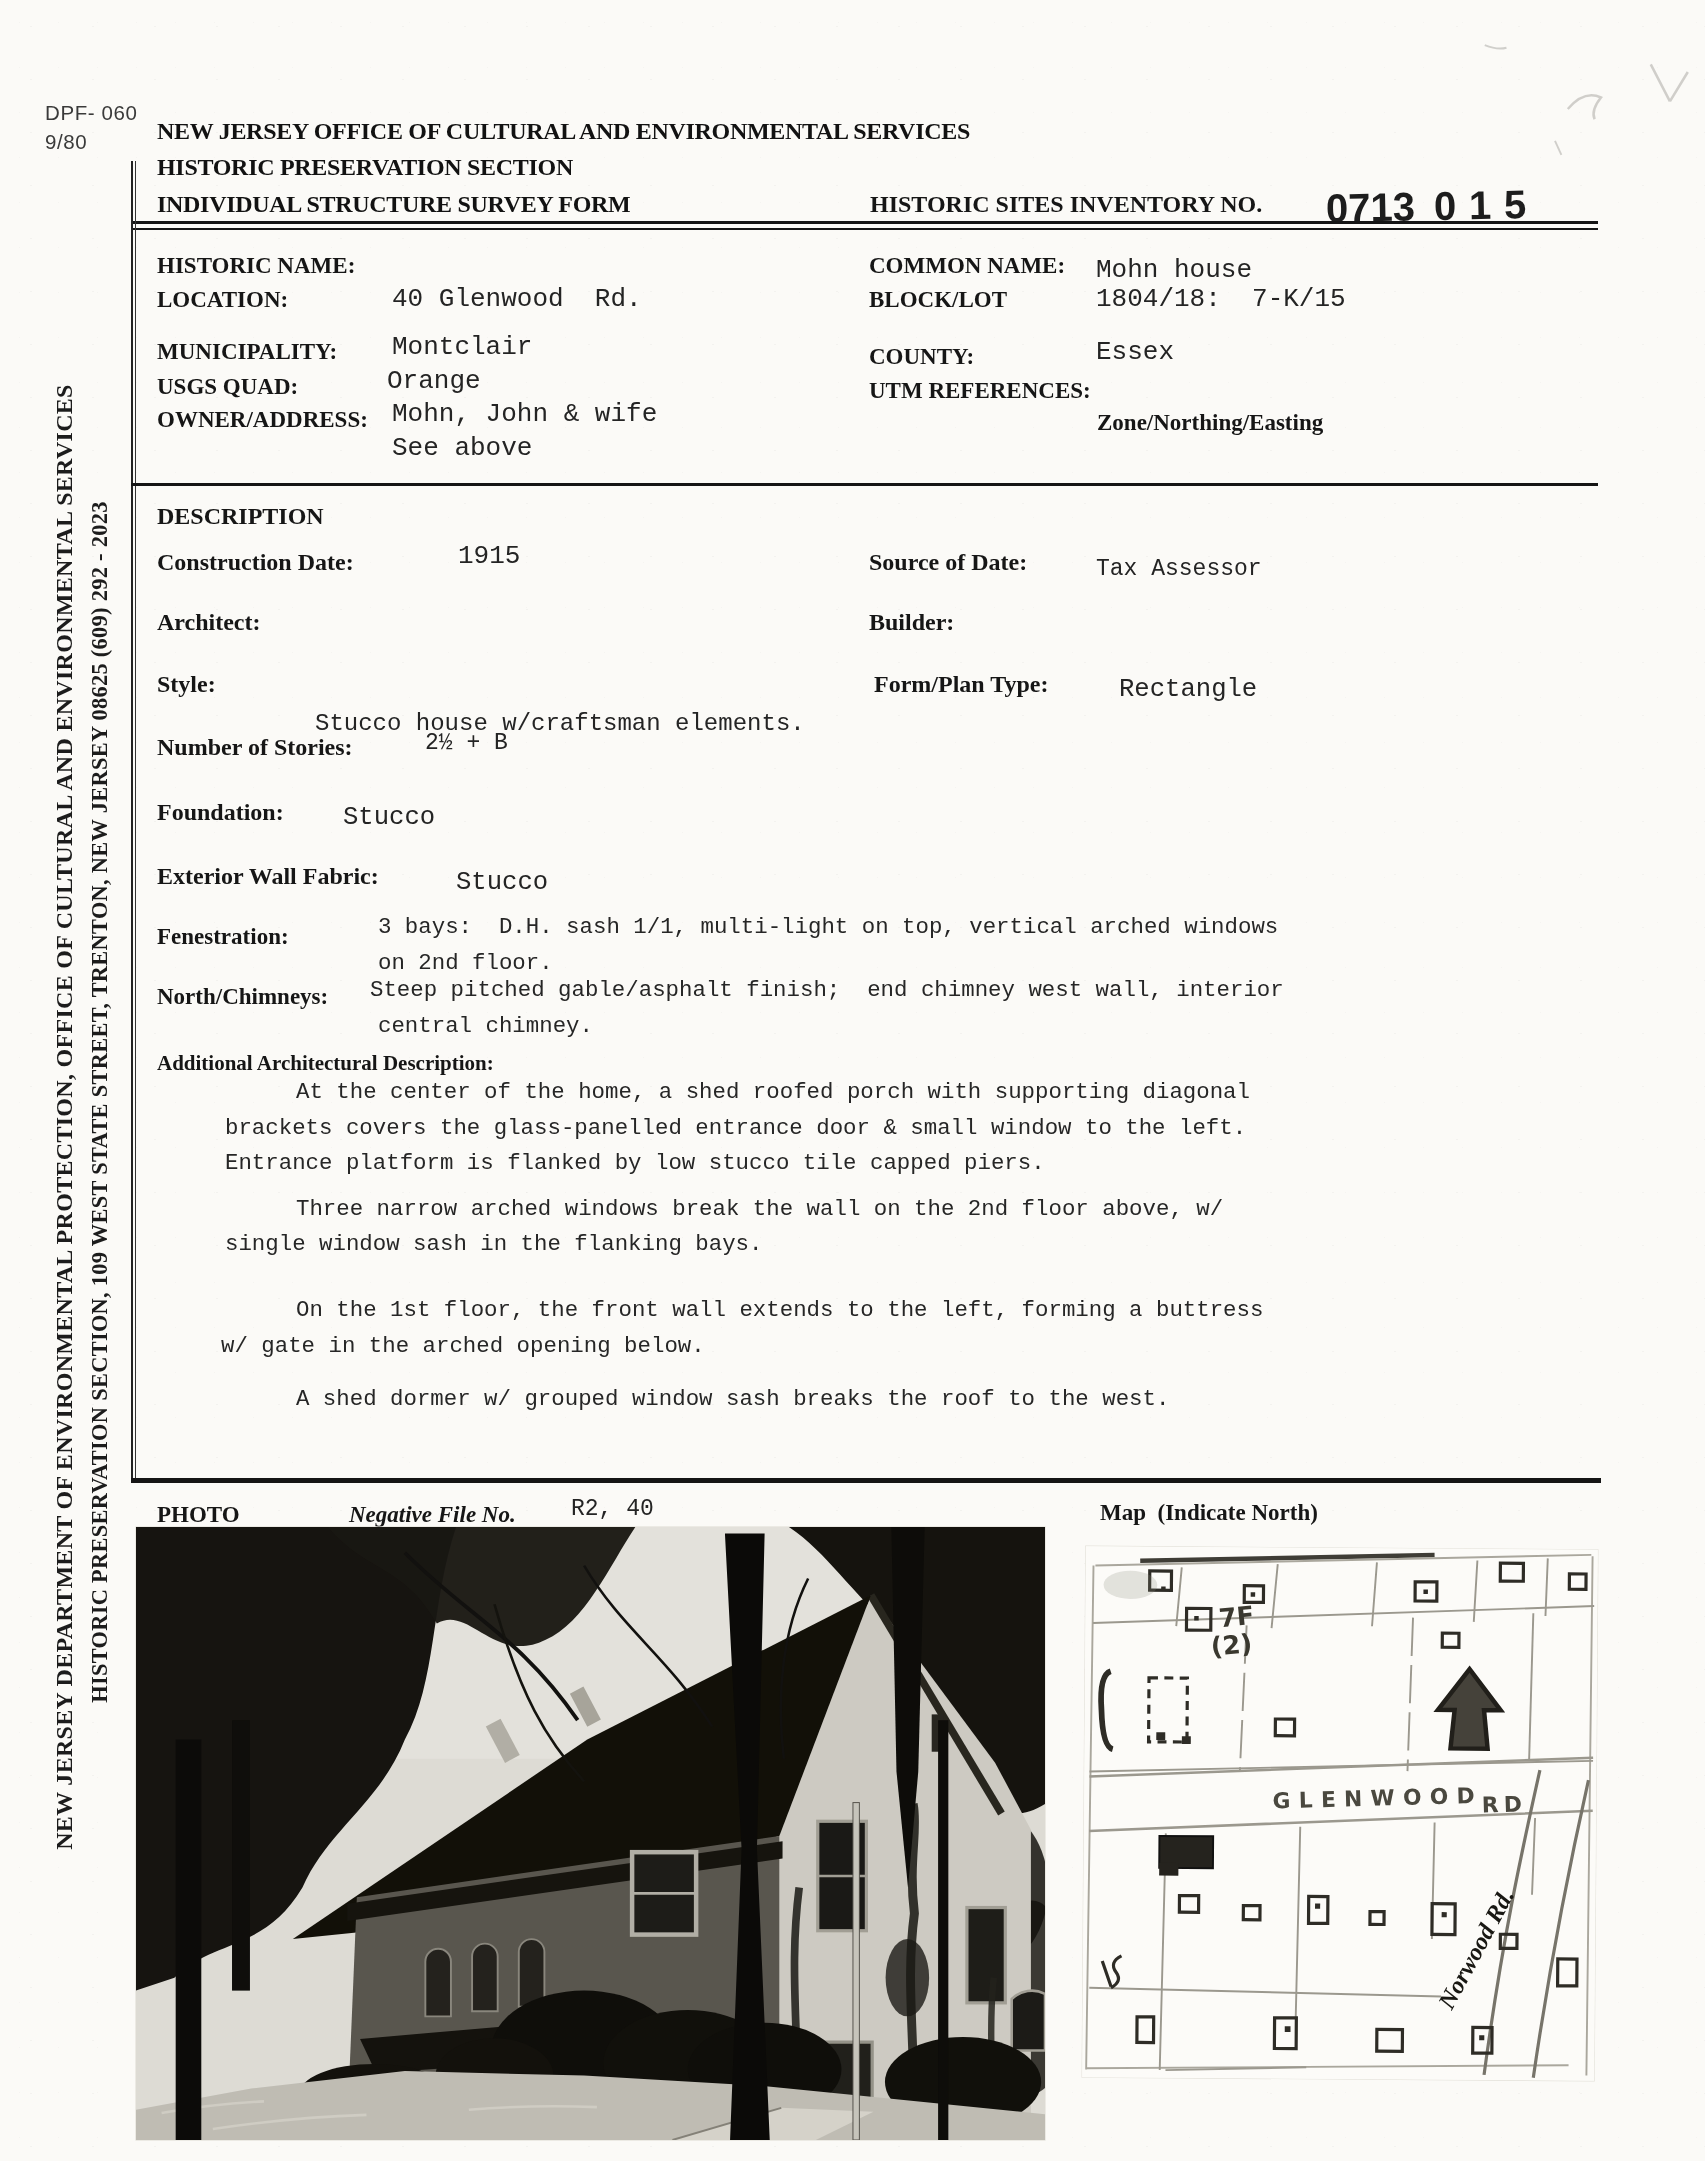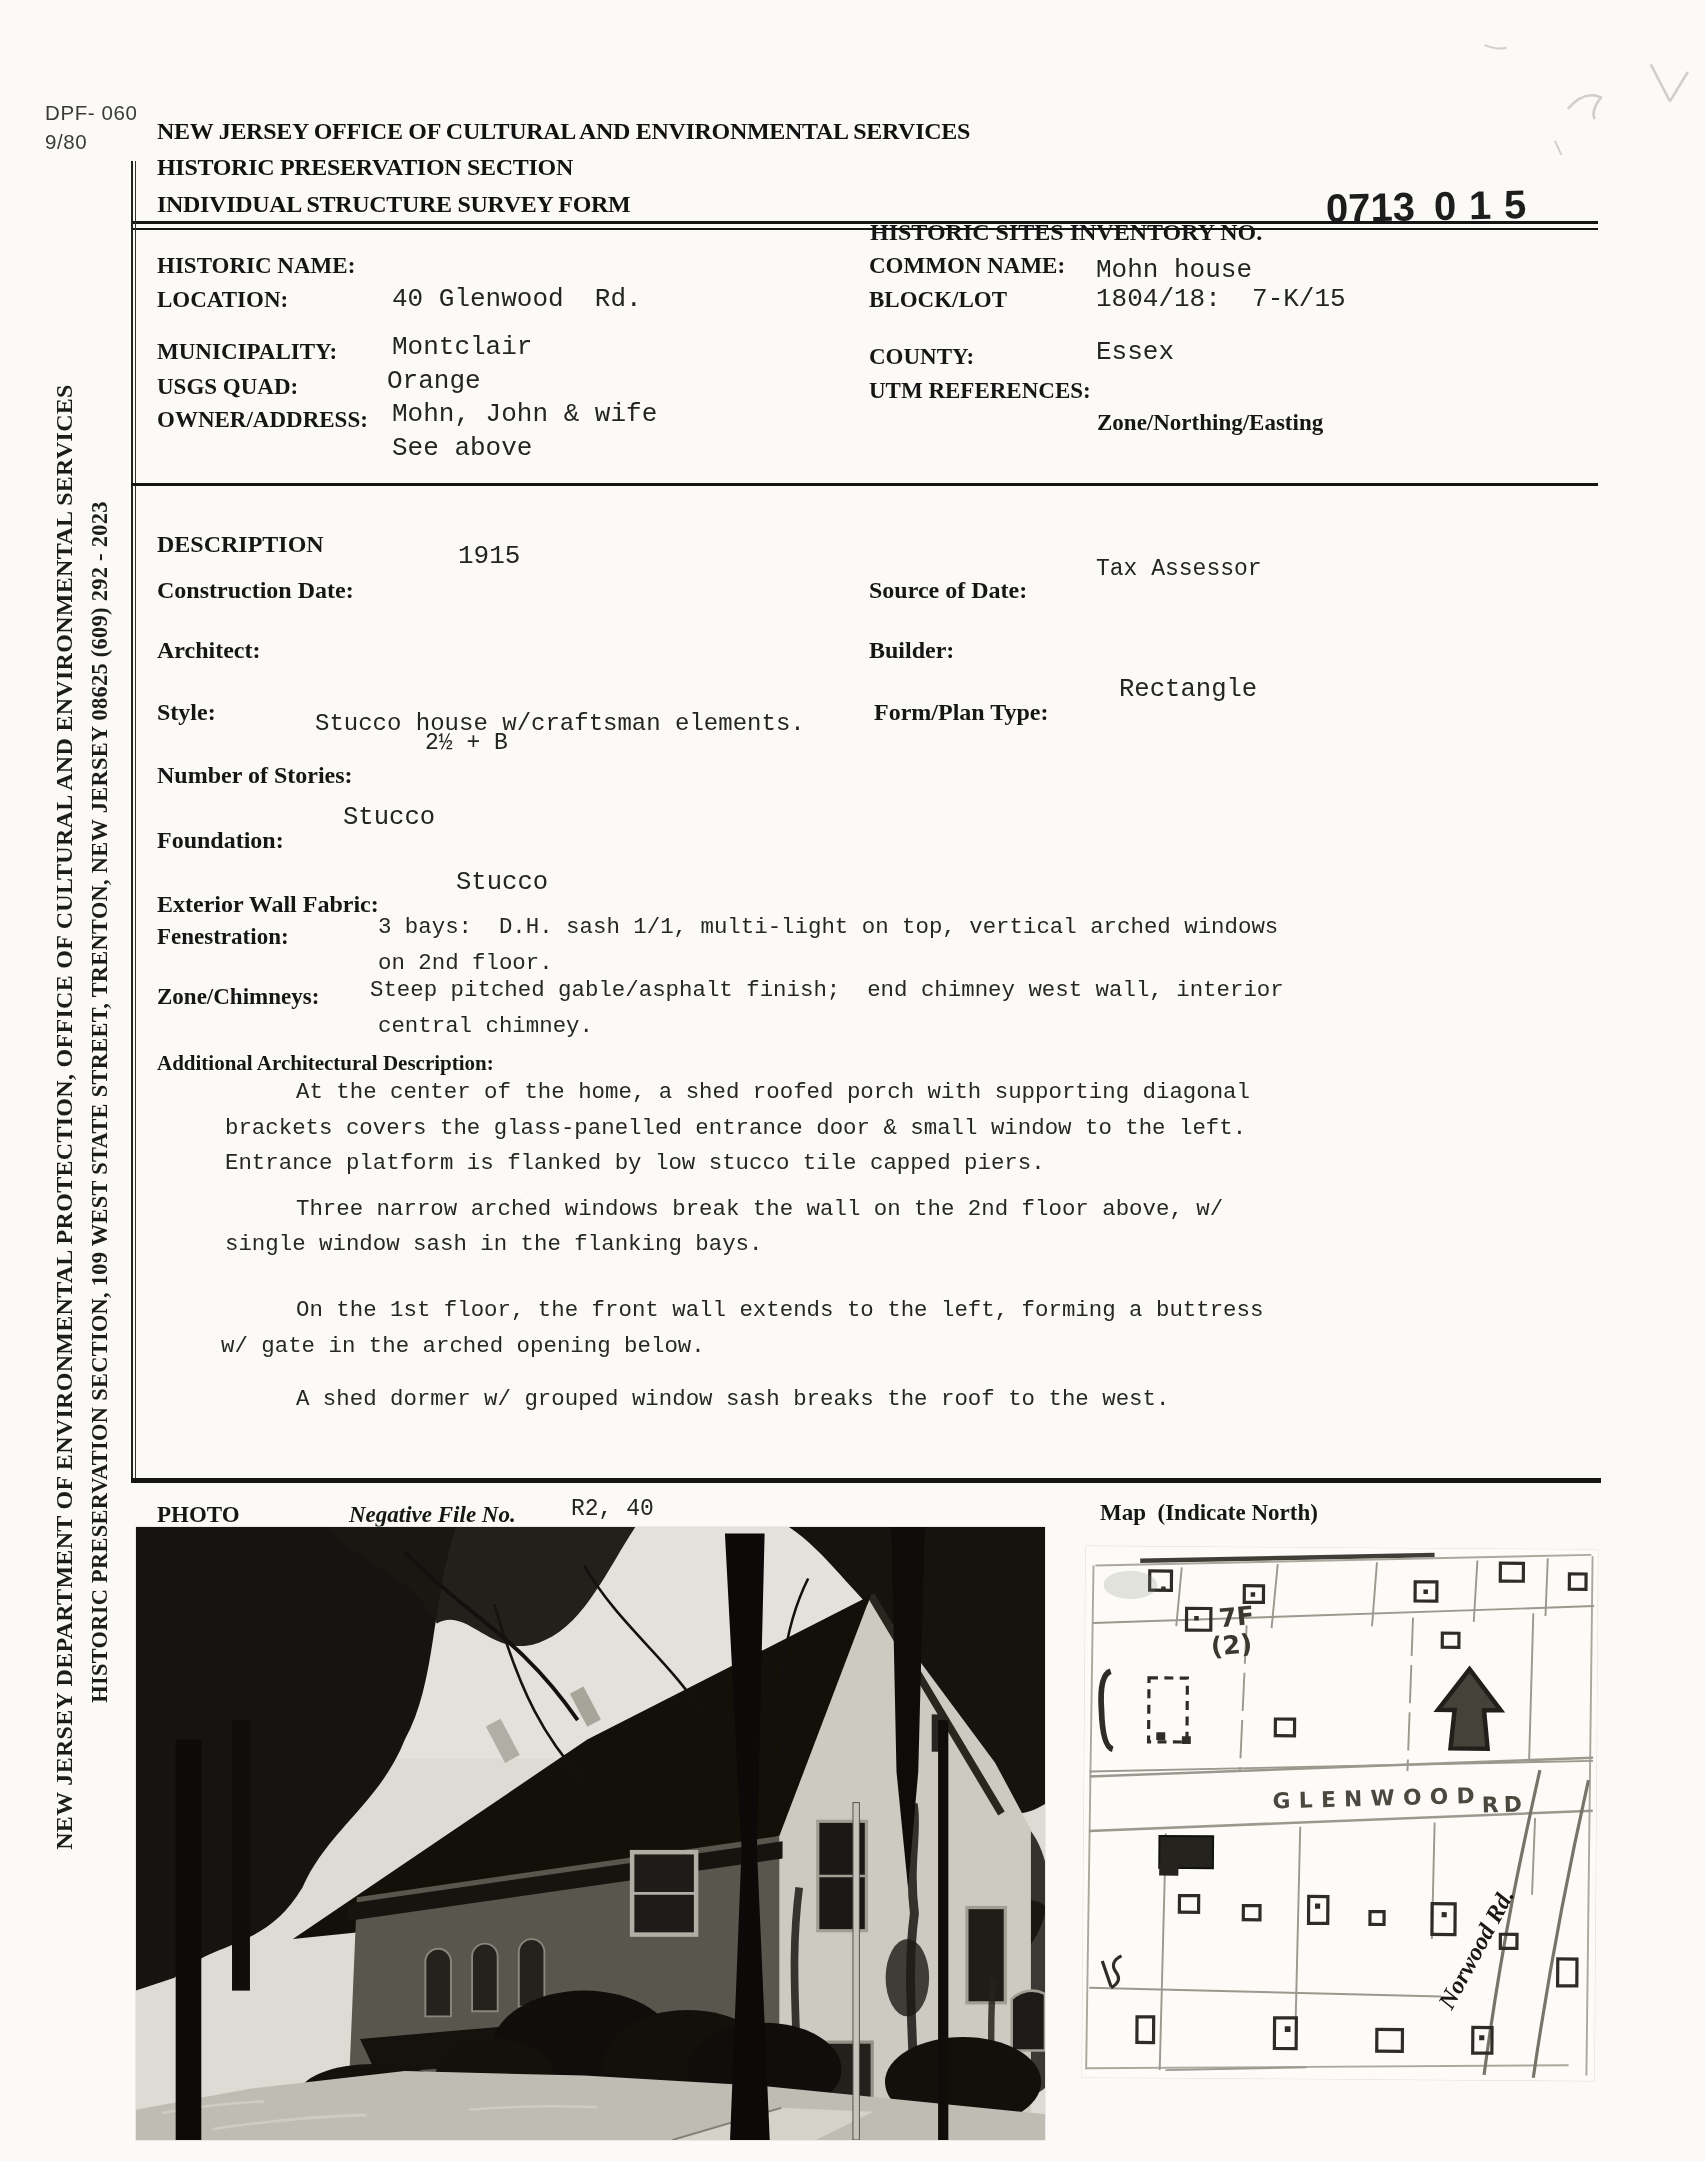--- a/index.html
+++ b/index.html
@@ -3,21 +3,21 @@
 <meta charset="utf-8">
 <style>
   html,body{margin:0;padding:0;background:#ffffff;}
   .page{position:relative;width:1706px;height:2161px;background:#fbfaf7;overflow:hidden;
         font-family:"Liberation Serif",serif;color:#1a1a1a;
         background-image:radial-gradient(circle,rgba(0,0,0,.03) 0.6px,transparent 0.8px),
                          radial-gradient(circle,rgba(0,0,0,.025) 0.6px,transparent 0.8px);
         background-size:62px 53px,39px 45px;}
   .abs{position:absolute;white-space:pre;}
   .lbl{font:700 23px "Liberation Serif",serif;color:#161616;}
-  .lbl38{font:700 24px "Liberation Serif",serif;color:#161616;margin-top:28px;}
+  .lbl38{font:700 24px "Liberation Serif",serif;color:#161616;}
   .lbl33{font:700 21px "Liberation Serif",serif;color:#161616;}
   .hdr{font:700 24px "Liberation Serif",serif;letter-spacing:-0.3px;color:#121212;}
   .mono43{font-family:"Liberation Mono",monospace;font-size:26px;color:#242424;}
   .mono42{font-family:"Liberation Mono",monospace;font-size:23px;color:#242424;}
   .mono40{font-family:"Liberation Mono",monospace;font-size:25.6px;color:#242424;}
   .mono38{font-family:"Liberation Mono",monospace;font-size:24px;color:#242424;}
   .mono35{font-family:"Liberation Mono",monospace;font-size:22.4px;color:#262626;}
   .code{font:400 20.5px "Liberation Sans",sans-serif;letter-spacing:0.6px;color:#3a3a3a;}
   .rule{position:absolute;background:#151515;}
   .sidepoint{position:absolute;width:0;height:0;}
@@ -98,21 +98,21 @@
   <div class="abs lbl38" style="left:157px;top:799px;">Foundation:</div>
   <div class="abs mono40" style="left:343px;top:803px;">Stucco</div>
 
   <div class="abs lbl38" style="left:157px;top:863px;">Exterior Wall Fabric:</div>
   <div class="abs mono40" style="left:456px;top:868px;">Stucco</div>
 
   <div class="abs lbl" style="left:157px;top:924px;">Fenestration:</div>
   <div class="abs mono35" style="left:378px;top:914px;">3 bays:  D.H. sash 1/1, multi-light on top, vertical arched windows</div>
   <div class="abs mono35" style="left:378px;top:950px;">on 2nd floor.</div>
 
-  <div class="abs lbl" style="left:157px;top:984px;">Zone/Chimneys:</div>
+  <div class="abs lbl" style="left:157px;top:984px;">North/Chimneys:</div>
   <div class="abs mono35" style="left:370px;top:977px;">Steep pitched gable/asphalt finish;  end chimney west wall, interior</div>
   <div class="abs mono35" style="left:378px;top:1013px;">central chimney.</div>
 
   <div class="abs lbl33" style="left:157px;top:1051px;">Additional Architectural Description:</div>
 
   <div class="abs mono35" style="left:296px;top:1079px;">At the center of the home, a shed roofed porch with supporting diagonal</div>
   <div class="abs mono35" style="left:225px;top:1115px;">brackets covers the glass-panelled entrance door &amp; small window to the left.</div>
   <div class="abs mono35" style="left:225px;top:1150px;">Entrance platform is flanked by low stucco tile capped piers.</div>
   <div class="abs mono35" style="left:296px;top:1196px;">Three narrow arched windows break the wall on the 2nd floor above, w/</div>
   <div class="abs mono35" style="left:225px;top:1231px;">single window sash in the flanking bays.</div>

